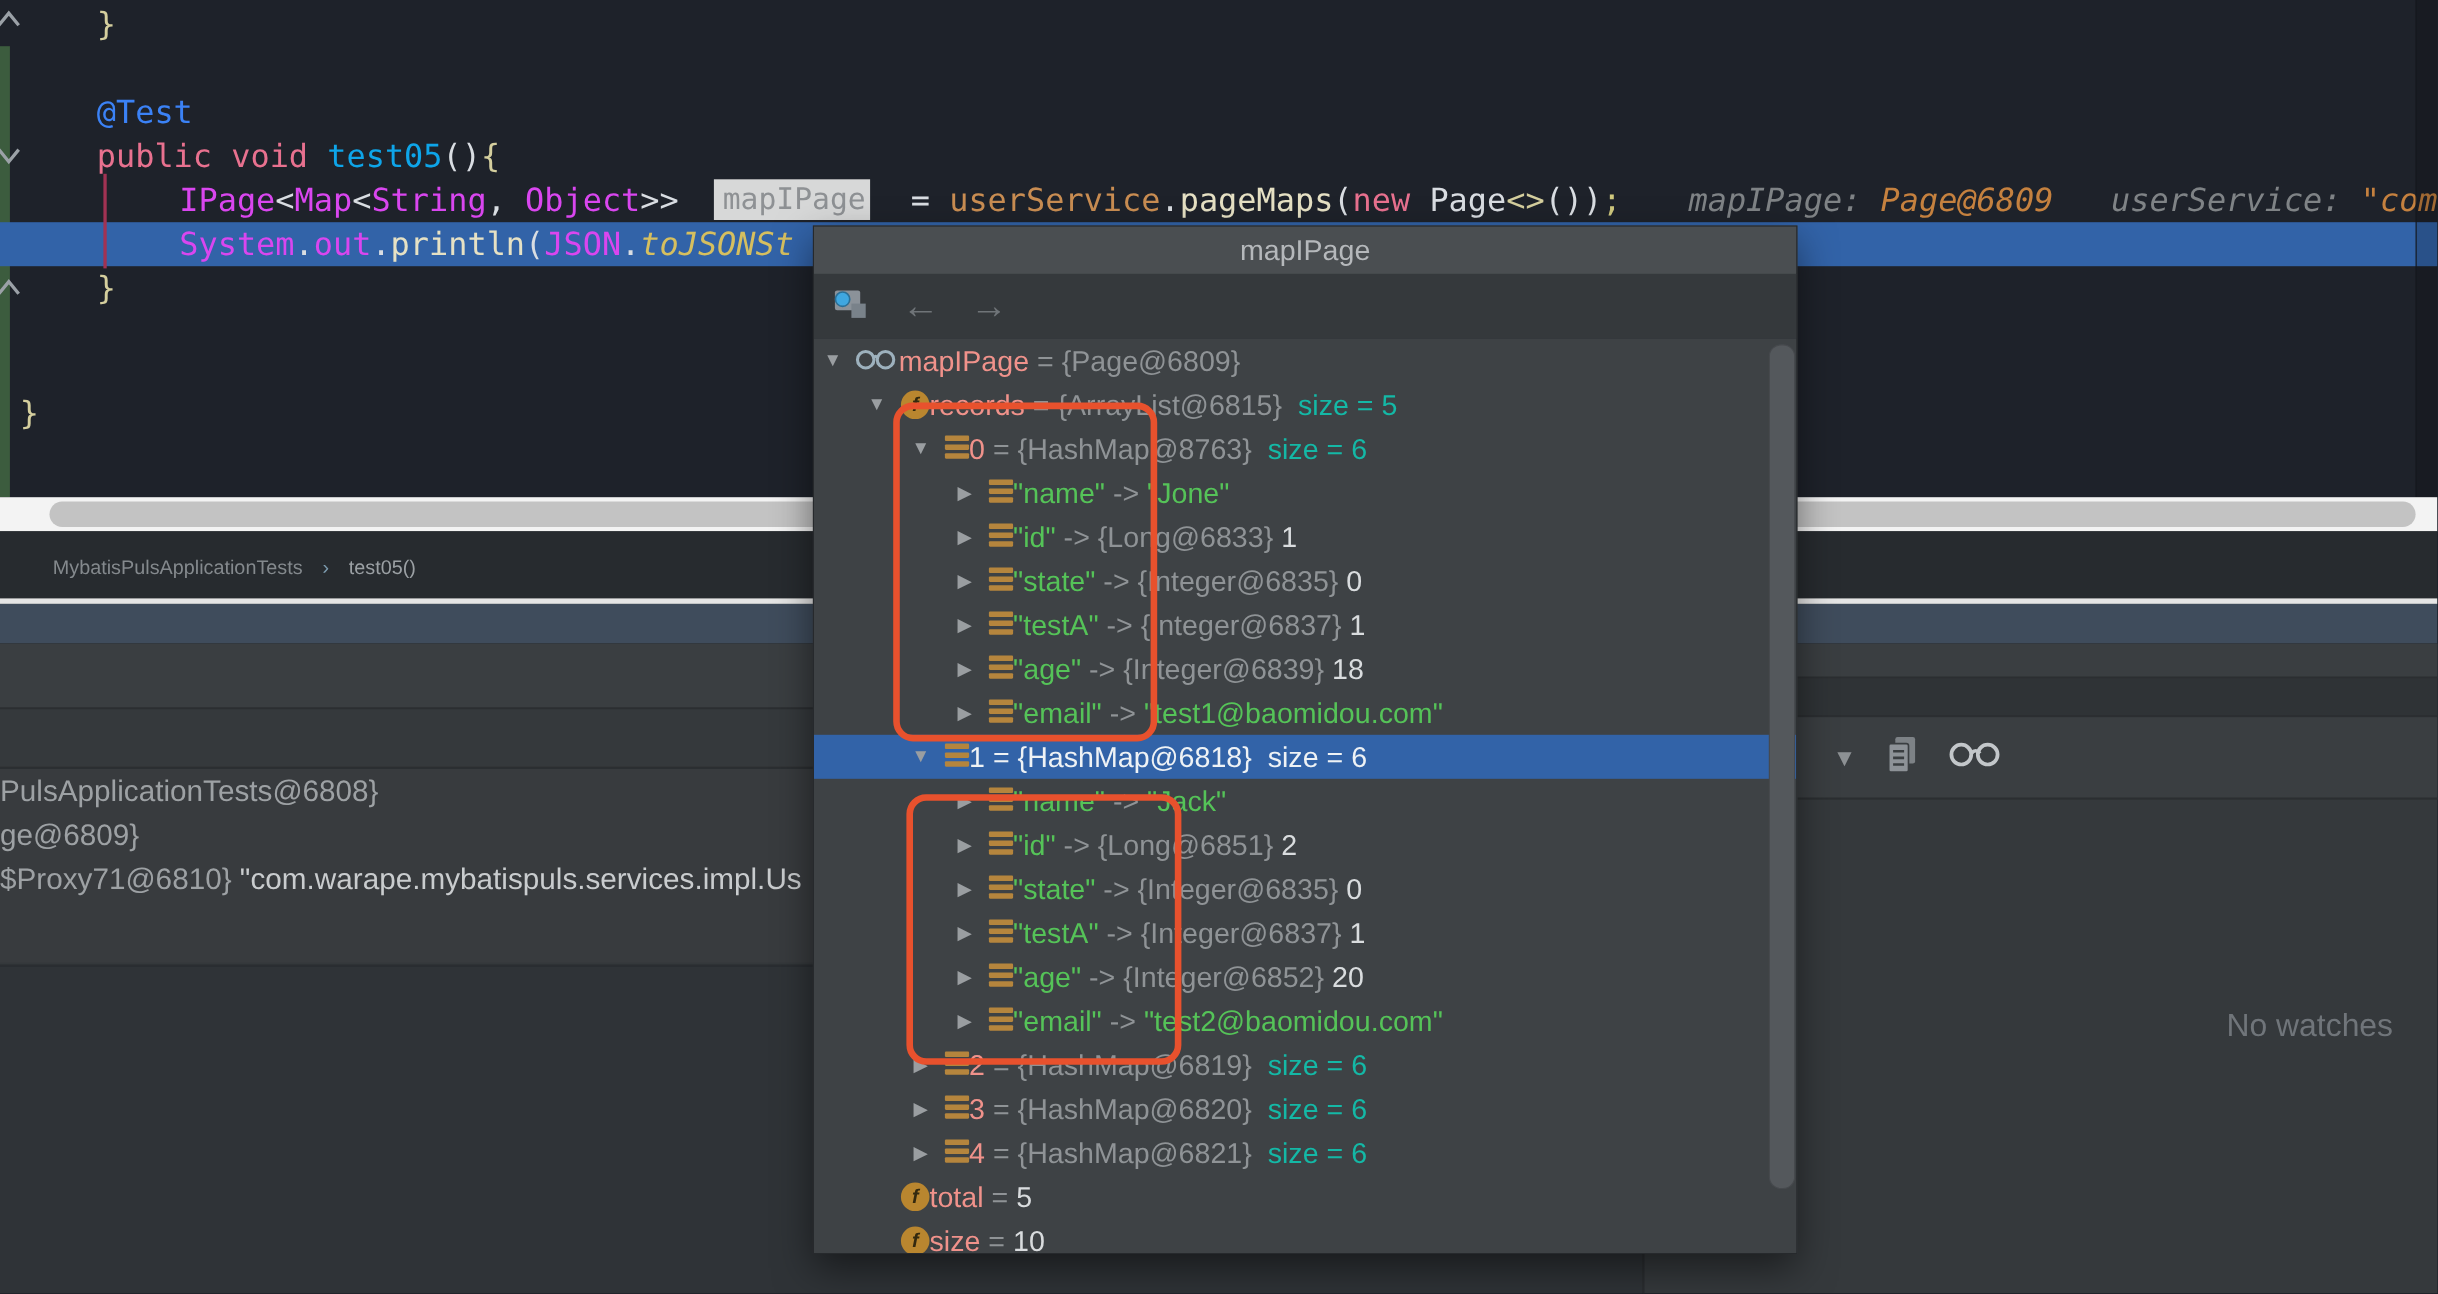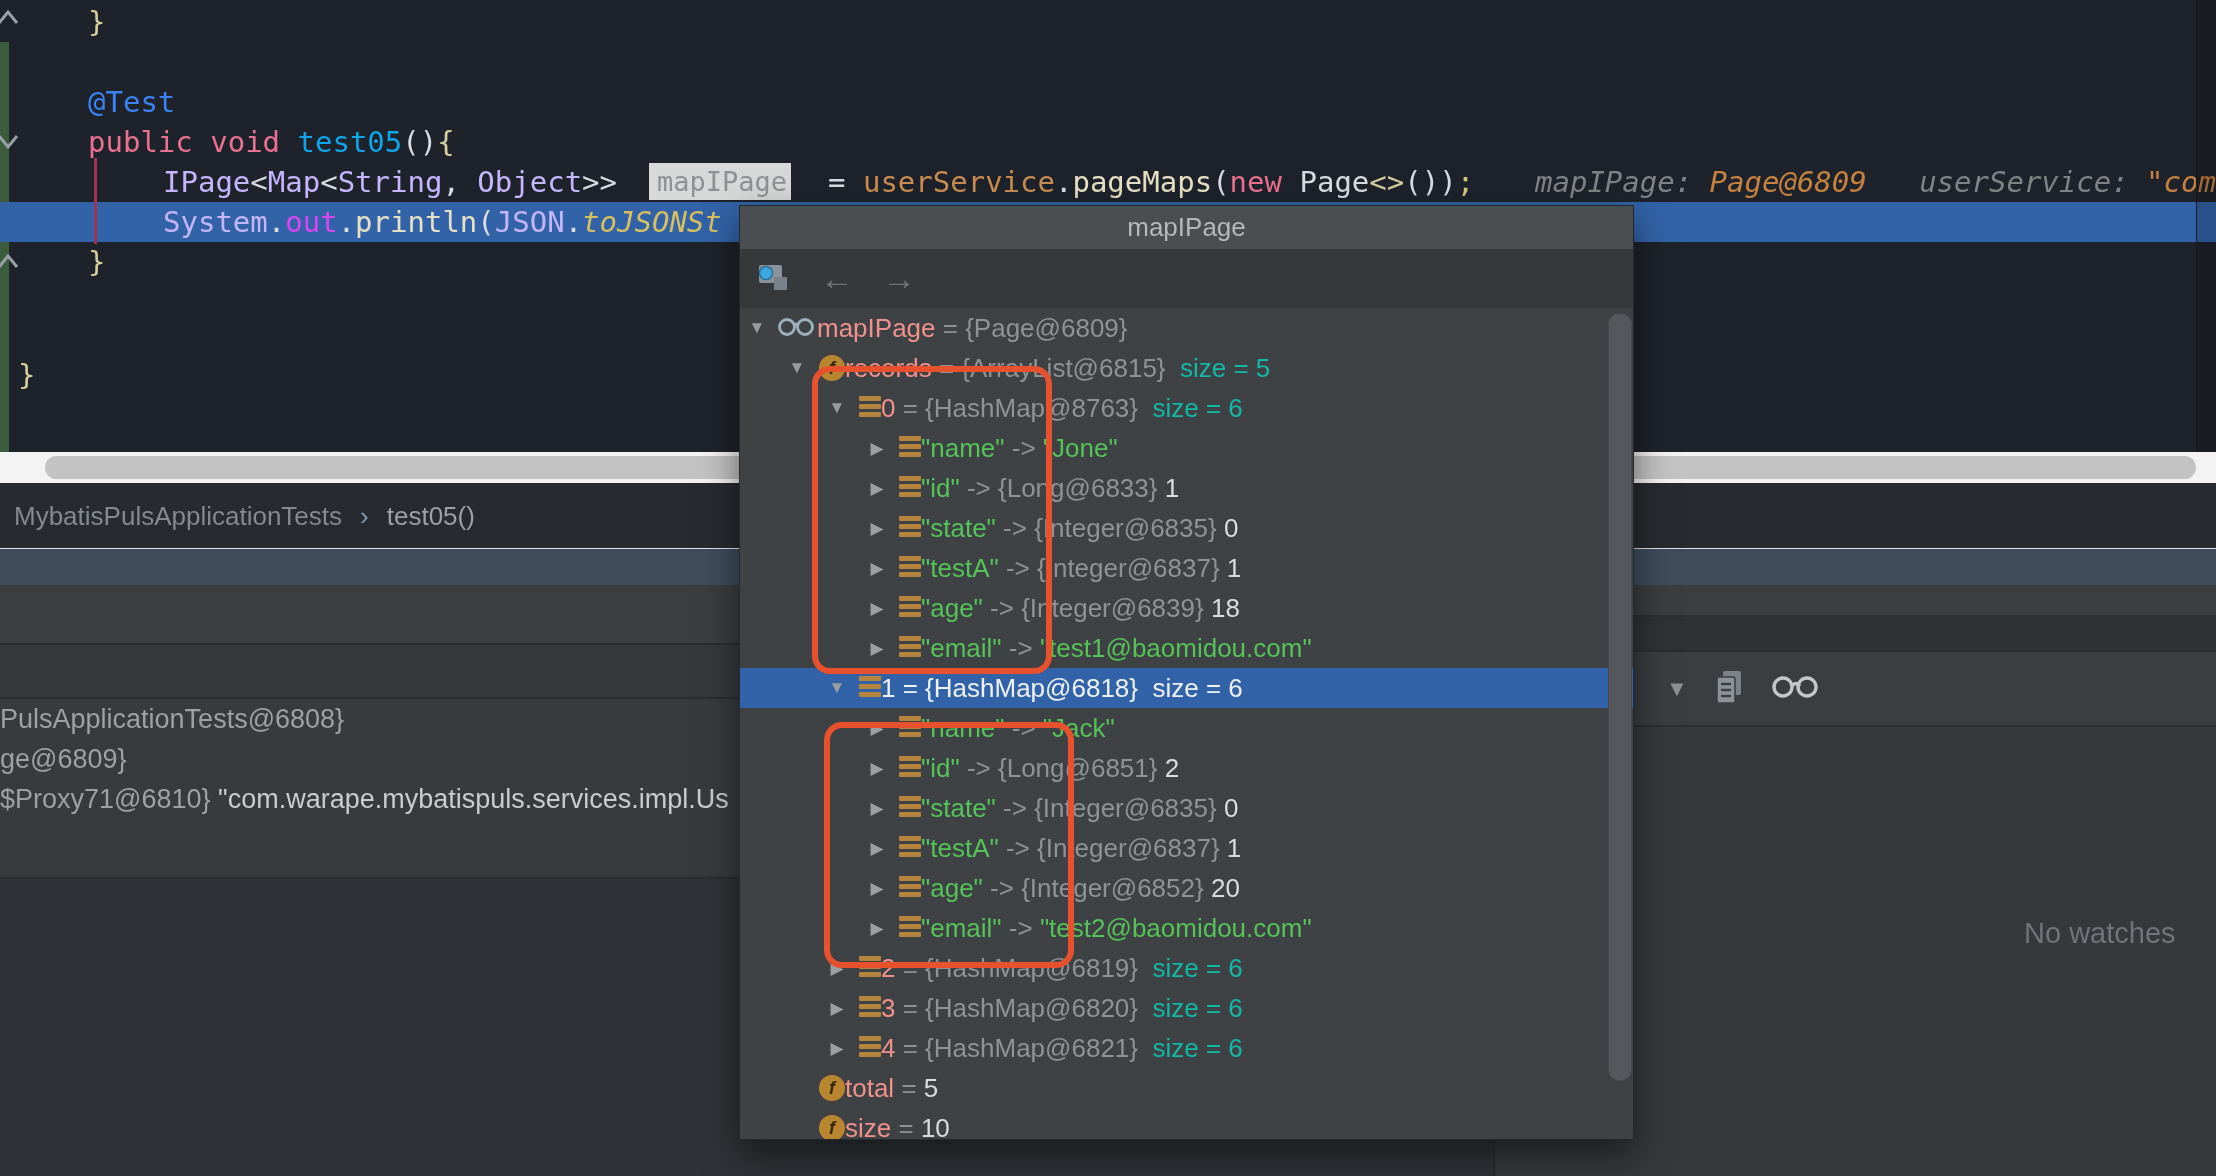--- a/index.html
+++ b/index.html
@@ -7,35 +7,35 @@
          font-family:"Liberation Sans",sans-serif;background:#1e222a;}
   
   .editor{position:absolute;left:0;top:0;width:2216px;height:452px;background:#1e222a;}
   .gutter-green{position:absolute;left:0;top:42px;width:9px;height:410px;background:#3c5c3e;}
   .fold-marker{position:absolute;left:-3px;}
   .exec-sep{position:absolute;left:94px;top:158px;width:3px;height:86px;background:#a13253;}
   .sel-band{position:absolute;left:0;top:202px;width:2216px;height:40px;background:#3263a8;}
   .cl{position:absolute;height:40px;line-height:40px;white-space:pre;
       font-family:"DejaVu Sans Mono",monospace;font-size:29px;}
   .c-brace{color:#d5cf9e}.c-anno{color:#3b82f6}.c-kw{color:#e8718f}
-  .c-mdecl{color:#0ea5e9}.c-plain{color:#d9dde2}.c-type{color:#c4b5fd}
+  .c-mdecl{color:#0ea5e9}.c-plain{color:#d9dde2}.c-type{color:#d946ef}
   .c-field{color:#c98d52}.c-mcall{color:#e6e1c4}.c-semi{color:#d0c97e}
   .c-out{color:#d946ef}.c-tojson{color:#d6bf5f;font-style:italic}
   .c-hintl{color:#7f8386;font-style:italic}.c-hintv{color:#c5813f;font-style:italic}
   .token-box{position:absolute;left:649px;top:163px;width:142px;height:37px;background:#d7d8d8;
              color:#8e9194;font-family:"DejaVu Sans Mono",monospace;font-size:27px;line-height:37px;
              padding-left:8px;box-sizing:border-box;}
   .editor-right-strip{position:absolute;left:2196px;top:0;width:20px;height:452px;
              background:rgba(0,0,0,0.18);border-left:1px solid #15181d;}
   
   .hscroll{position:absolute;left:0;top:452px;width:2216px;height:31px;background:#f3f3f3;}
   .hthumb{position:absolute;left:45px;top:4px;width:2151px;height:23px;background:#c3c3c3;border-radius:12px;}
   
   .breadcrumbs{position:absolute;left:0;top:483px;width:2216px;height:66px;background:#272b2f;
-               border-bottom:1px solid #e5e5e5;font-size:26px;line-height:66px;padding-left:14px;box-sizing:border-box;}
+               border-bottom:5px solid #e5e5e5;font-size:18px;line-height:66px;padding-left:48px;box-sizing:border-box;}
   .bc-class{color:#84898d}.bc-sep{color:#7d9cb0;padding:0 18px}.bc-method{color:#9ba0a4}
   .blue-band{position:absolute;left:0;top:549px;width:2216px;height:36px;background:#3f4c5c;}
   
   .left-panel{position:absolute;left:0;top:585px;width:1493px;height:591px;background:#34383b;overflow:hidden;}
   .lp-band1{position:absolute;left:0;top:0;width:100%;height:58px;background:#3a3e41;border-bottom:2px solid #2b2e31;}
   .lp-band2{position:absolute;left:0;top:60px;width:100%;height:52px;background:#35393c;border-bottom:2px solid #2b2e31;}
   .lp-rows{position:absolute;left:0;top:114px;width:100%;height:176px;background:#383b3e;}
   .lp-low{position:absolute;left:0;top:292px;width:100%;height:299px;background:#2f3337;border-top:2px solid #2a2d31;}
   .vrow{height:40px;line-height:40px;white-space:pre;font-size:27px;}
   .v-gray{color:#9da1a4}.v-bright{color:#c9ccce}

